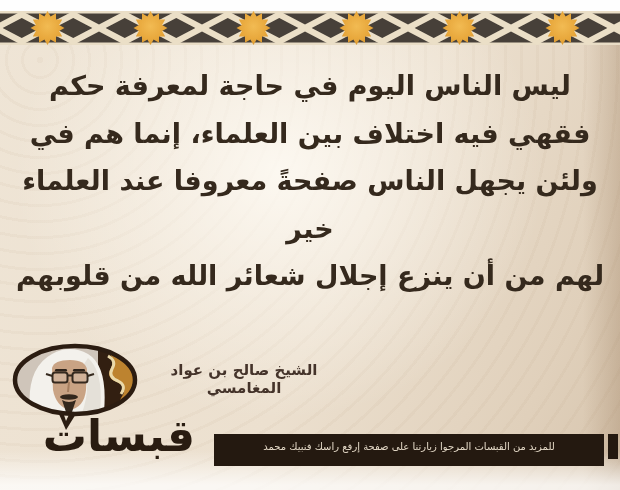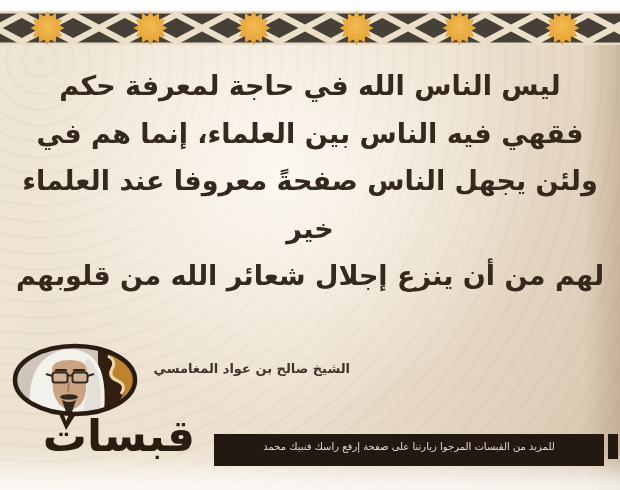--- a/index.html
+++ b/index.html
@@ -16,22 +16,22 @@
   .top-white{position:absolute;left:0;top:0;width:620px;height:11px;background:#fefefe;}
   .band{position:absolute;left:0;top:11px;width:620px;height:34px;display:block;}
   .quote{
     position:absolute;left:0;top:62px;width:620px;
     direction:rtl;text-align:center;color:#35291d;
     font-weight:bold;font-size:27px;line-height:47.5px;
   }
   .bubble{position:absolute;left:8px;top:342px;width:134px;height:90px;}
   .sheikh-name{
     position:absolute;left:138px;top:361px;width:212px;
-    direction:rtl;text-align:right;
-    font-size:13px;font-weight:bold;color:#44332a;
+    direction:rtl;text-align:center;
+    font-size:15px;font-weight:bold;color:#44332a;
   }
   .logo{
     position:absolute;left:4px;top:390px;width:230px;height:96px;
     direction:rtl;text-align:center;
     font-size:44px;font-weight:bold;color:#291c11;line-height:92px;
     letter-spacing:-1px;
   }
   .footer-bar{
     position:absolute;left:214px;top:434px;width:390px;height:32px;
     background:#241910;box-sizing:border-box;
@@ -62,22 +62,22 @@
         <rect x="0" y="2.5" width="103" height="29" fill="#474039"></rect>
         <path d="M0,17 L25.75,3.5 L51.5,17 L77.25,30.5 L103,17" fill="none" stroke="#ebdfc7" stroke-width="6"></path>
         <path d="M0,17 L25.75,30.5 L51.5,17 L77.25,3.5 L103,17" fill="none" stroke="#ebdfc7" stroke-width="6"></path>
         <use href="#sunStar" x="51.5" y="17"></use>
       </pattern>
     </defs>
     <rect x="0" y="0" width="620" height="34" fill="url(#bandPat)"></rect>
   </svg>
 
   <div class="quote">
-    <div>ليس الناس الله في حاجة لمعرفة حكم</div>
-    <div>فقهي فيه الناس بين العلماء، إنما هم في</div>
+    <div>ليس الناس اليوم في حاجة لمعرفة حكم</div>
+    <div>فقهي فيه اختلاف بين العلماء، إنما هم في</div>
     <div>ولئن يجهل الناس صفحةً معروفا عند العلماء خير</div>
     <div>لهم من أن ينزع إجلال شعائر الله من قلوبهم</div>
   </div>
 
   <svg class="bubble" width="134" height="90" viewBox="0 0 134 90" xmlns="http://www.w3.org/2000/svg">
     <defs>
       <clipPath id="bubbleClip">
           <ellipse cx="67" cy="38" rx="60" ry="34"></ellipse>
         </clipPath>
     </defs>

